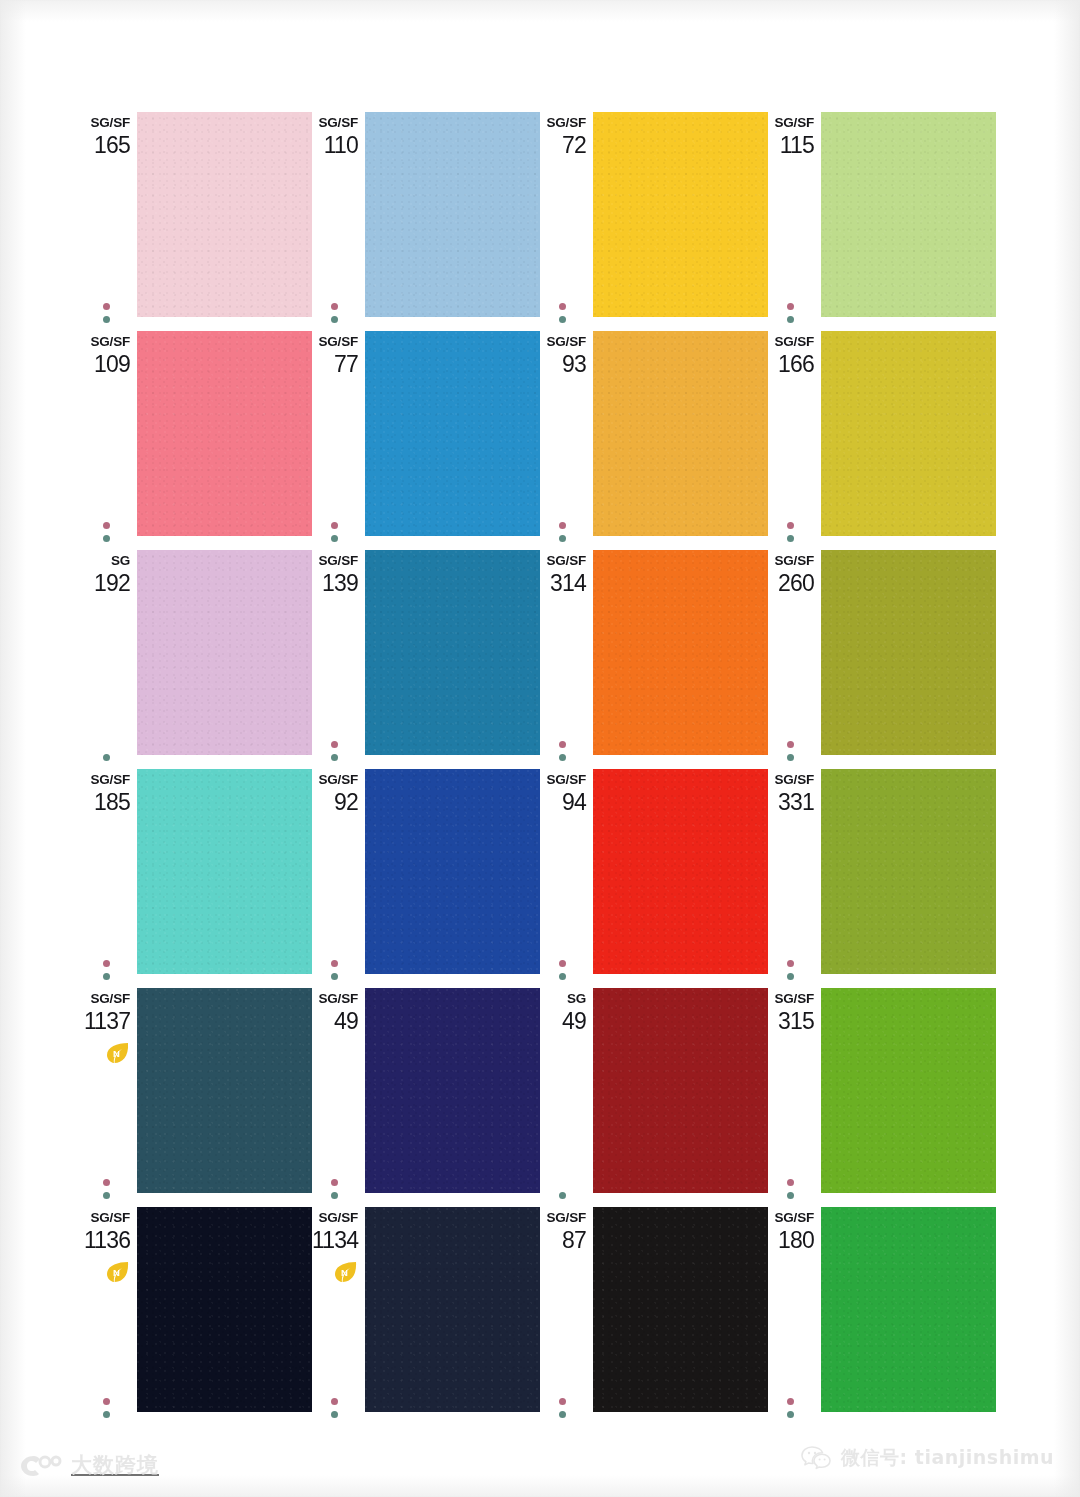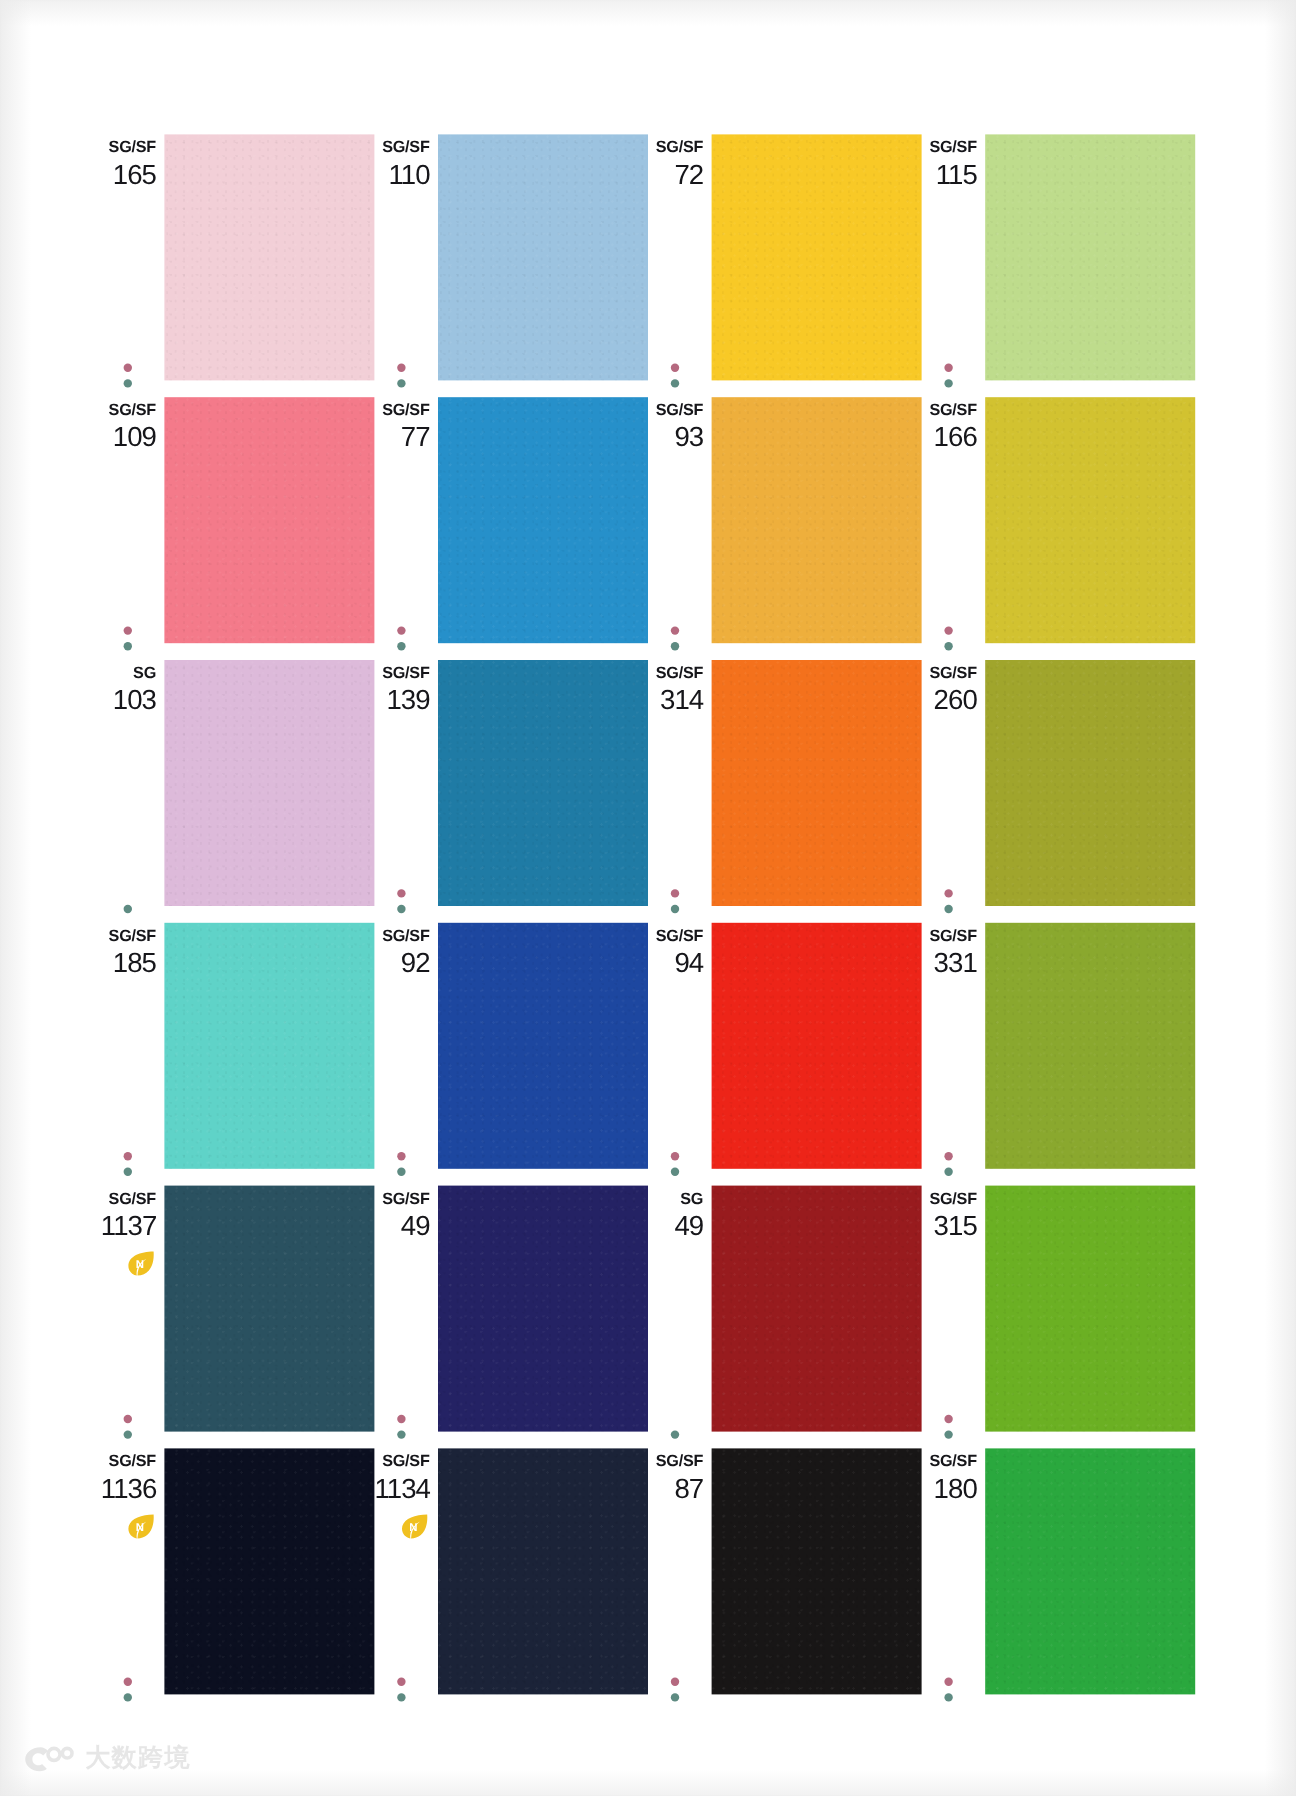--- a/index.html
+++ b/index.html
@@ -97,20 +97,21 @@
       radial-gradient(circle at 31% 84%,rgba(0,0,0,.04) 0 1px,transparent 1px);
     background-size:9px 9px,11px 11px,13px 13px,7px 7px;
     opacity:.85;
   }
 
   
   #footer-left{
     position:absolute;left:18px;bottom:18px;
     display:flex;align-items:center;gap:9px;
     opacity:.55;
+    text-decoration:underline;
   }
   #footer-left .bd-mark{width:44px;height:26px;display:block;}
   #footer-left .bd-text{
     font-size:21px;font-weight:bold;color:#d3d3d3;
     letter-spacing:1px;
     font-family:"DejaVu Sans",sans-serif;
   }
 
   #footer-right{
     position:absolute;right:26px;bottom:26px;
@@ -214,21 +215,21 @@
         </div>
         <div class="dots">
           <div class="dot sg"></div>
           <div class="dot sf"></div>
         </div>
         <div class="swatch" style="background: rgb(210, 194, 48);"></div>
       </div>
       <div class="cell">
         <div class="label">
           <span class="fam">SG</span>
-          <span class="num">103</span>
+          <span class="num">192</span>
         </div>
         <div class="dots">
           <div class="dot sf"></div>
         </div>
         <div class="swatch" style="background: rgb(221, 186, 218);"></div>
       </div>
       <div class="cell">
         <div class="label">
           <span class="fam">SG/SF</span>
           <span class="num">139</span>
@@ -414,14 +415,25 @@
 
   <div id="footer-left">
     <svg class="bd-mark" viewBox="0 0 44 26">
       <path d="M16 4 C8 4 3 9 3 14 C3 19 8 24 15 24 C18 24 20 23 21 22 L17 18 C16 19 15 19 14 19 C11 19 9 17 9 14 C9 11 11 9 14 9 C16 9 17 10 18 11 L22 7 C20 5 18 4 16 4 Z" fill="#d3d3d3"></path>
       <circle cx="27" cy="10" r="5" fill="none" stroke="#d3d3d3" stroke-width="3"></circle>
       <circle cx="38" cy="9" r="4" fill="none" stroke="#d3d3d3" stroke-width="3"></circle>
     </svg>
     <span class="bd-text">大数跨境</span>
   </div>
 
+  <div id="footer-right">
+    <svg class="wc-icon" viewBox="0 0 30 26">
+      <path d="M11 2 C5.5 2 1 5.7 1 10.3 C1 12.9 2.5 15.2 4.9 16.7 L3.9 19.8 L7.4 18.1 C8.5 18.4 9.7 18.5 11 18.5 L12 18.5 C11.6 17.6 11.4 16.6 11.4 15.6 C11.4 11.2 15.7 7.7 21 7.7 L21.5 7.7 C20.6 4.4 16.2 2 11 2 Z" fill="none" stroke="#cfcfcf" stroke-width="1.6" stroke-linejoin="round"></path>
+      <circle cx="8" cy="8" r="1.2" fill="#cfcfcf"></circle>
+      <circle cx="14" cy="8" r="1.2" fill="#cfcfcf"></circle>
+      <path d="M21 9.3 C16.6 9.3 13 12.2 13 15.8 C13 17.9 14.2 19.7 16.1 20.9 L15.3 23.4 L18.2 22 C19.1 22.2 20 22.3 21 22.3 C25.4 22.3 29 19.4 29 15.8 C29 12.2 25.4 9.3 21 9.3 Z" fill="none" stroke="#cfcfcf" stroke-width="1.6" stroke-linejoin="round"></path>
+      <circle cx="18.6" cy="14.6" r="1" fill="#cfcfcf"></circle>
+      <circle cx="23.6" cy="14.6" r="1" fill="#cfcfcf"></circle>
+    </svg>
+    <span class="wc-text">微信号: tianjinshimu</span>
+  </div>
 
 </div>
 
 </body></html>

